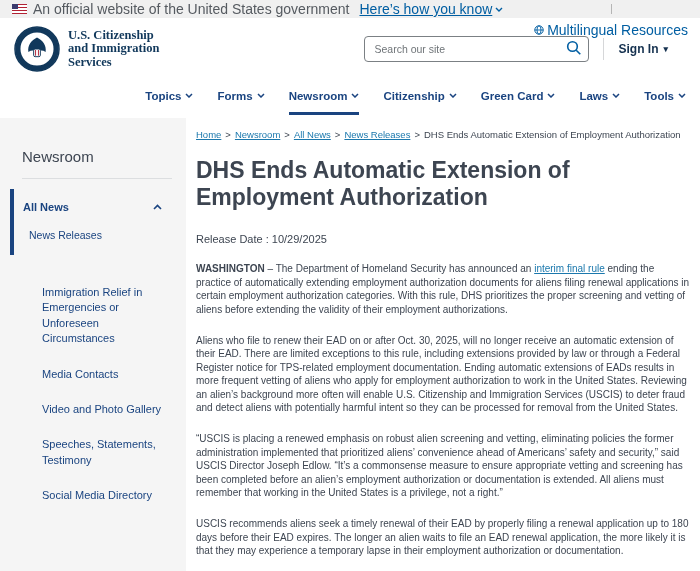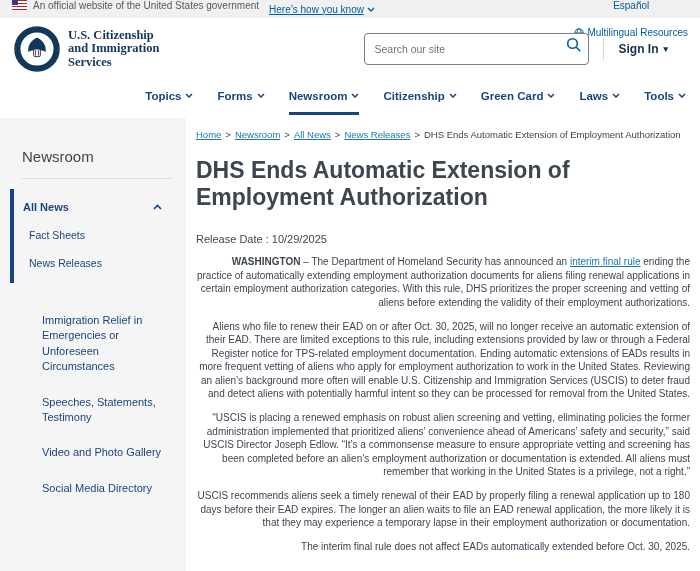--- a/index.html
+++ b/index.html
@@ -5,42 +5,42 @@
   * { box-sizing: border-box; margin: 0; padding: 0; }
   html,body { width:700px; height:571px; overflow:hidden; }
   body {
     font-family:"Liberation Sans", sans-serif;
     background:#ffffff; color:#3d4551;
   }
   a { cursor:pointer; }
 
   
   .gov-banner {
-    height:18px; background:#f0f0f0; display:flex; 
-    padding:0 12px; font-size:10px; color:#555a60; gap:6px;
+    height:18px; background:#f0f0f0; display:flex; align-items:center;
+    padding:0 12px; font-size:14px; color:#555a60; gap:6px;
   }
   .flag { width:15px; height:10px; position:relative; flex:0 0 auto;
     background:repeating-linear-gradient(#b22234 0 1.4px, #ffffff 1.4px 2.9px); }
   .flag::after { content:""; position:absolute; top:0; left:0; width:6px; height:5px; background:#3c3b6e; }
   .gov-link { color:#005ea2; text-decoration:underline; display:inline-flex; align-items:center; gap:3px; margin-left:4px; }
   .banner-right { margin-left:auto; display:flex; align-items:center; gap:8px;flex-direction:column; }
   .banner-right a { color:#005ea2; text-decoration:none; display:inline-flex; align-items:center; gap:3px; }
   .vdiv { width:1px; height:10px; background:#b5b5b5; }
   .chev { display:inline-block; }
 
   
   .site-header { display:flex; align-items:center; height:62px; padding:0 14px 0 14px; background:#fff; }
   .seal { width:46px; height:46px; flex:0 0 auto; }
   .org-name {
     font-family:"Liberation Serif", serif; font-weight:bold;
     color:#11385b; font-size:12.5px; line-height:1.08; margin-left:8px;
   }
   .search-wrap { position:relative; margin-left:auto; width:225px; }
   .search-wrap input {
-    width:100%; height:32px; border:1px solid #7b8084; border-radius:4px;
+    width:100%; height:26px; border:1px solid #7b8084; border-radius:4px;
     padding:0 32px 0 9px; font-size:10.5px; font-family:"Liberation Sans",sans-serif; color:#3d4551;
     outline:none; background:#fff;
   }
   .search-wrap input::placeholder { color:#6f7478; }
   .search-btn { position:absolute; right:6px; top:4px; width:18px; height:18px; background:none; border:none; cursor:pointer; }
   .hdr-div { width:1px; height:22px; background:#d6d7d9; margin:0 14px; }
   .signin { display:flex; align-items:center; gap:5px; font-size:12px; font-weight:bold; color:#15314f; text-decoration:none; margin-right:18px; }
   .signin .caret { font-size:9px; color:#15314f; }
 
   
@@ -75,21 +75,21 @@
   .breadcrumb a { color:#1b78ad; text-decoration:underline; }
   .bc-sep { margin:0 4px; color:#3d4551; }
 
   
   .article-title {
     font-size:23px; line-height:1.15; font-weight:bold; color:#3d4551;
     margin-top:15px; max-width:430px;
   }
   .release-date { font-size:11px; margin-top:23px; color:#3d4551; }
   .subtitle { font-size:10.5px; font-style:italic; text-align:center; margin-top:14px; color:#3d4551; }
-  .article p.body-p { font-size:10px; line-height:1.36; margin-top:10px; color:#3d4551; max-width:497px;text-align:right; }
+  .article p.body-p { font-size:10px; line-height:1.36; margin-top:17px; color:#3d4551; max-width:497px; }
   .article .inline-link { color:#1b78ad; text-decoration:underline; }
   .bold { font-weight:bold; }
 </style>
 </head>
 <body>
 
 <div class="gov-banner">
   <span class="flag"></span>
   <span>An official website of the United States government</span>
   <a class="gov-link">
@@ -195,27 +195,27 @@
   <aside class="sidebar">
     <h2 class="sb-heading">Newsroom</h2>
     <hr class="sb-rule">
     <div class="sb-group">
       <a class="sb-parent">
         <span>All News</span>
         <svg width="9" height="6" viewBox="0 0 9 6">
             <path d="M1 5 L4.5 1.5 L8 5" fill="none" stroke="#1a4480" stroke-width="1.6"></path>
           </svg>
       </a>
-      <a class="sb-child">Fact Sheets</a>
       <a class="sb-child">News Releases</a>
     </div>
     <div class="sb-links">
       <a class="sb-link">Immigration Relief in Emergencies or Unforeseen Circumstances</a>
+      <a class="sb-link">Media Contacts</a>
+      <a class="sb-link">Video and Photo Gallery</a>
       <a class="sb-link">Speeches, Statements, Testimony</a>
-      <a class="sb-link">Video and Photo Gallery</a>
       <a class="sb-link">Social Media Directory</a>
     </div>
   </aside>
 
   <main class="main">
     <nav class="breadcrumb">
       <a>Home</a><span class="bc-sep">&gt;</span><a>Newsroom</a><span class="bc-sep">&gt;</span><a>All News</a><span class="bc-sep">&gt;</span><a>News Releases</a><span class="bc-sep">&gt;</span><span>DHS Ends Automatic Extension of Employment Authorization</span>
     </nav>
 
     <article class="article">

